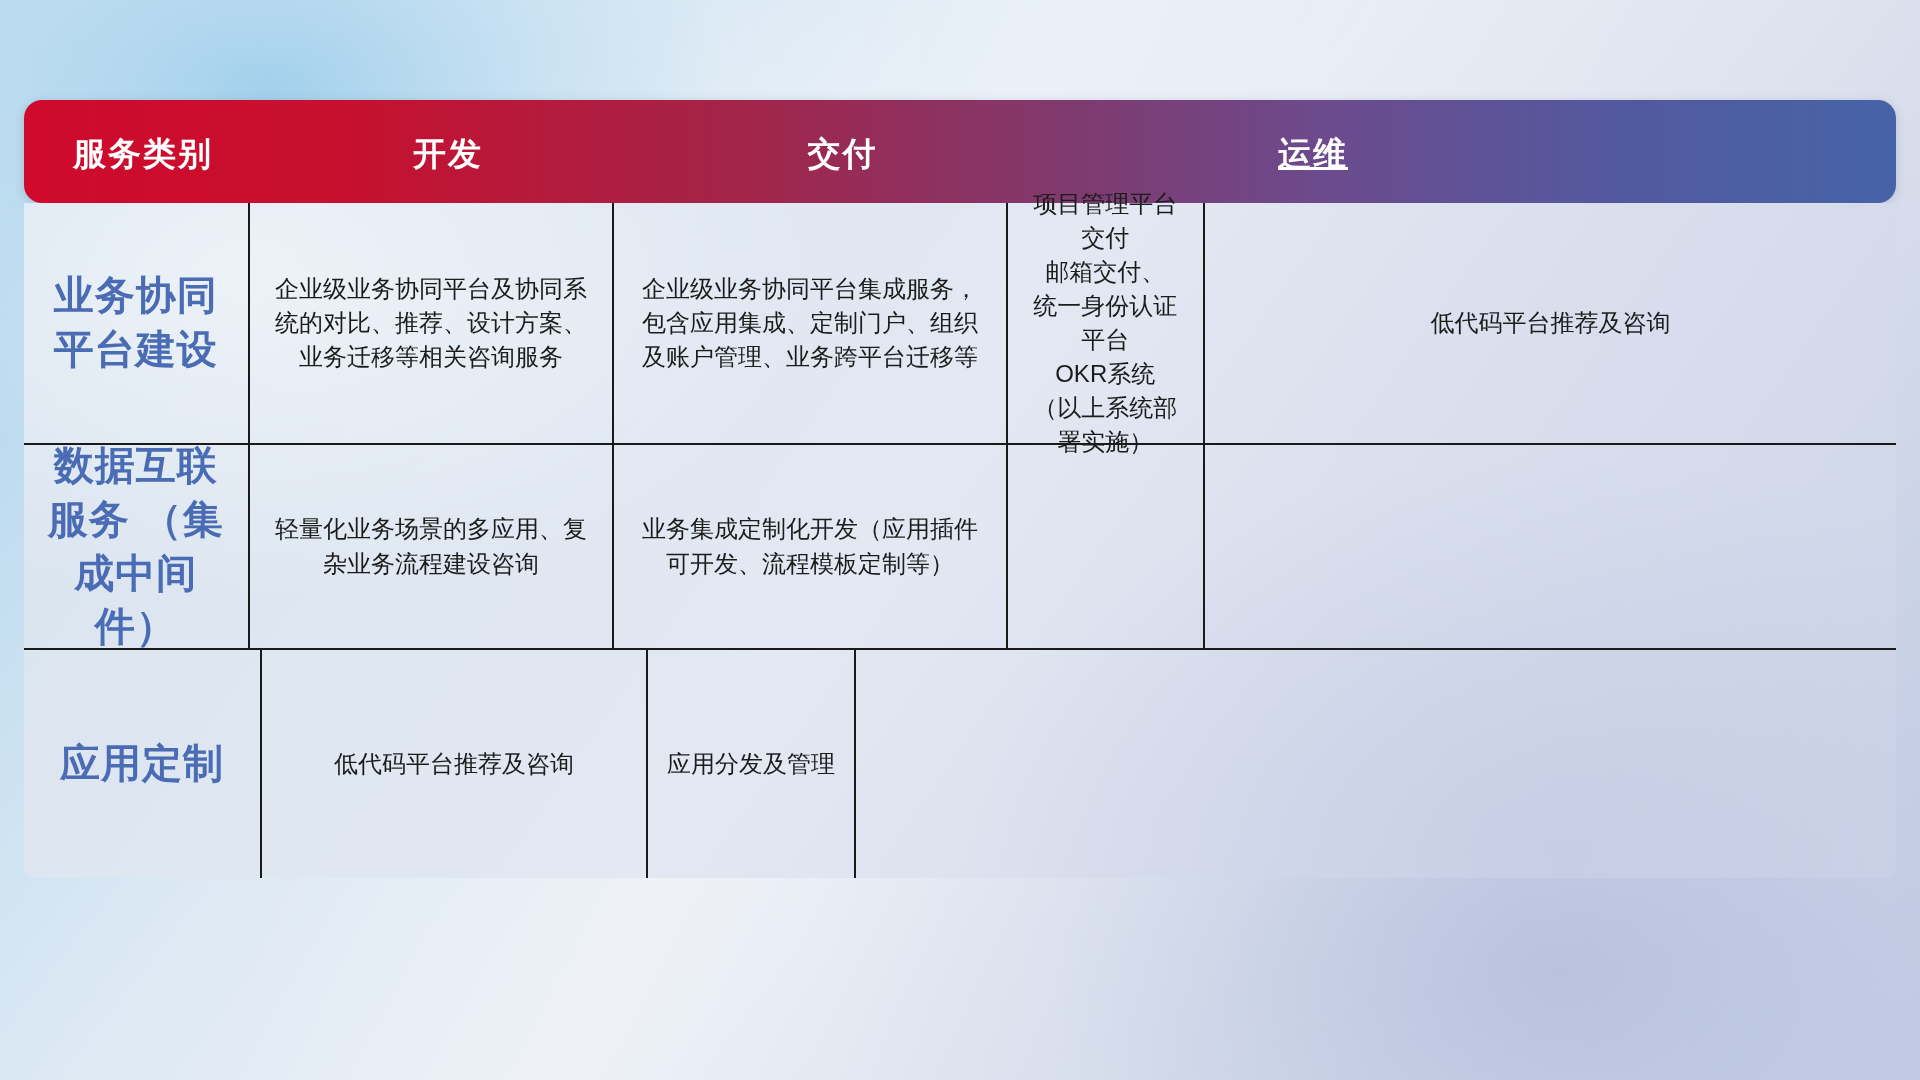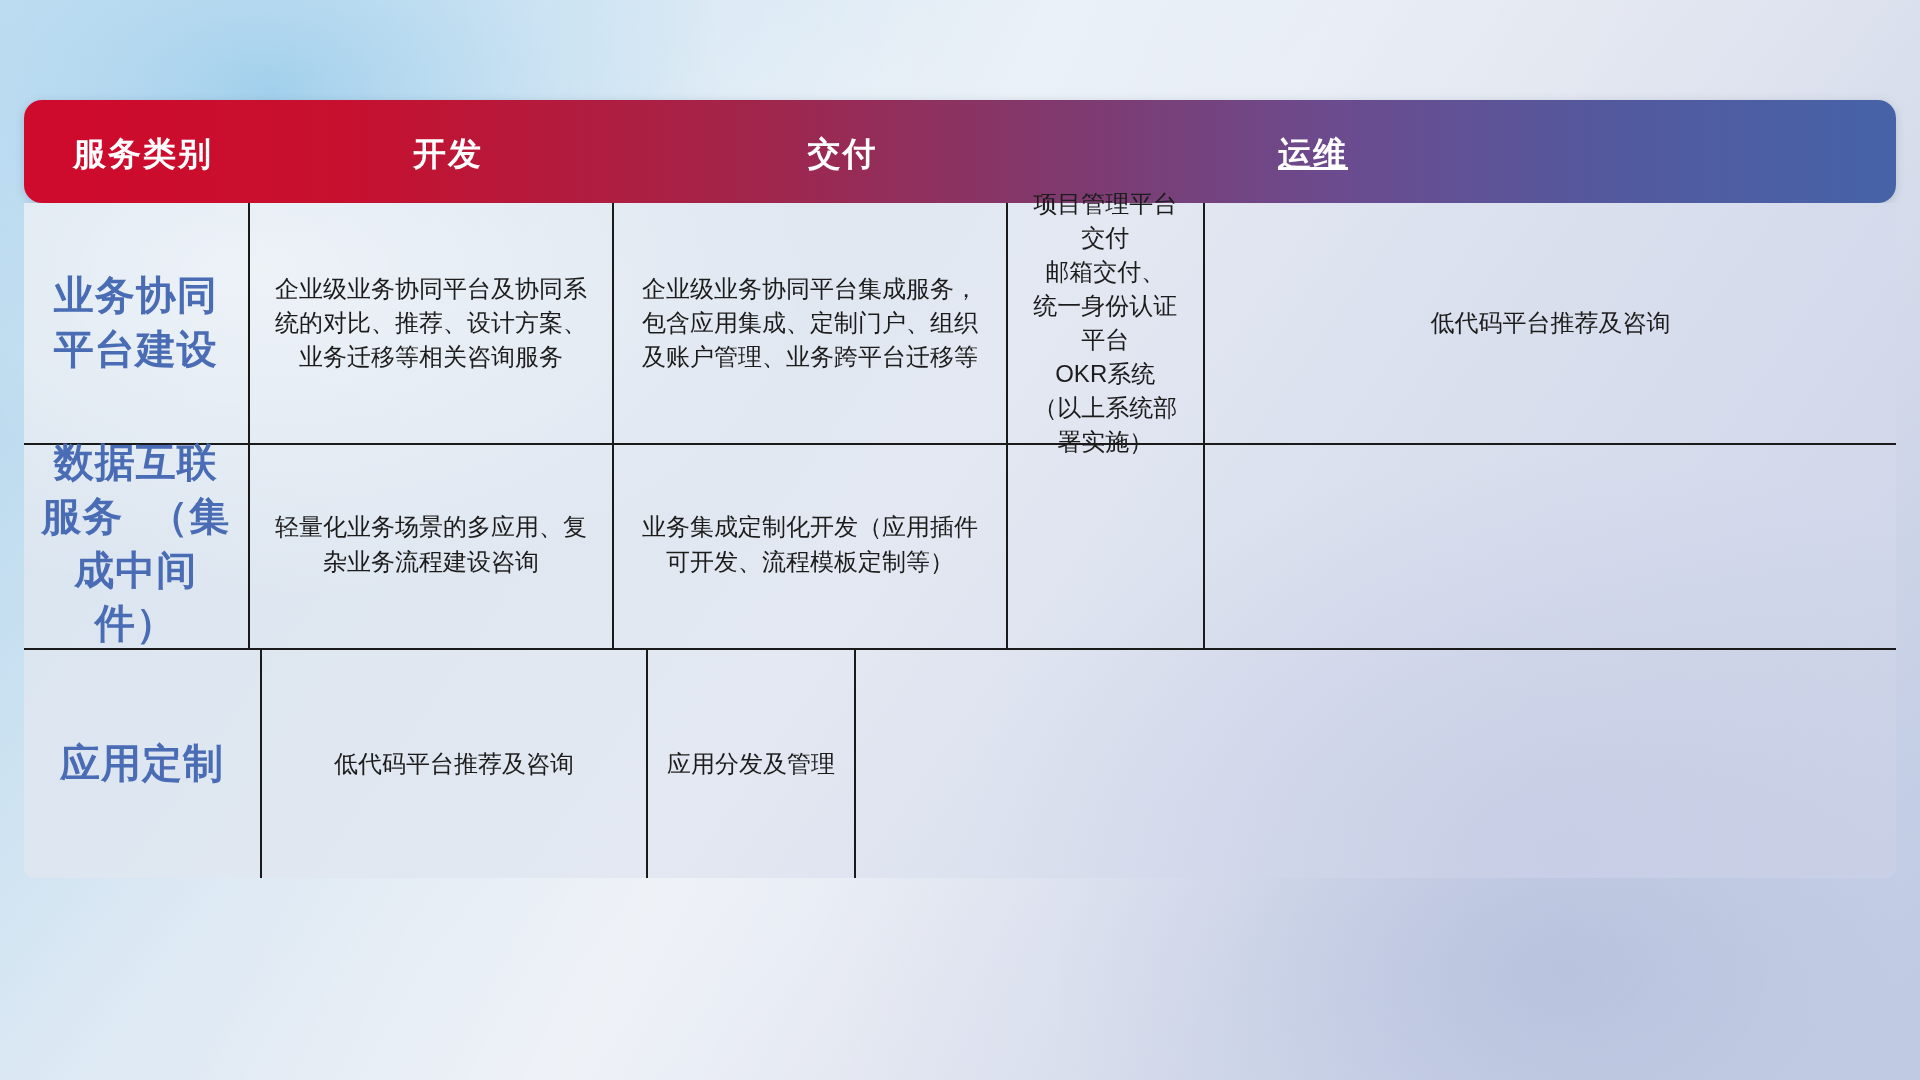--- a/index.html
+++ b/index.html
@@ -123,21 +123,21 @@
   .c4 { width: 733px; }
 
   
   .h0 { width: 238px; }
   .h1 { width: 321px; }
   .h2 { width: 372px; }
   .h3 { width: 417px; }
   .h4 { width: 524px; text-decoration: underline; }
 
   .r0 { height: 240px; }
-  .r1 { height: 203px; font-family: Liberation Mono, monospace; }
+  .r1 { height: 203px; }
   .r2 { height: 228px; }
 </style>
 </head>
 <body>
 
 <div id="page">
   <div id="glow-tl"></div>
   <div id="glow-br"></div>
   <div id="sheen"></div>
 

